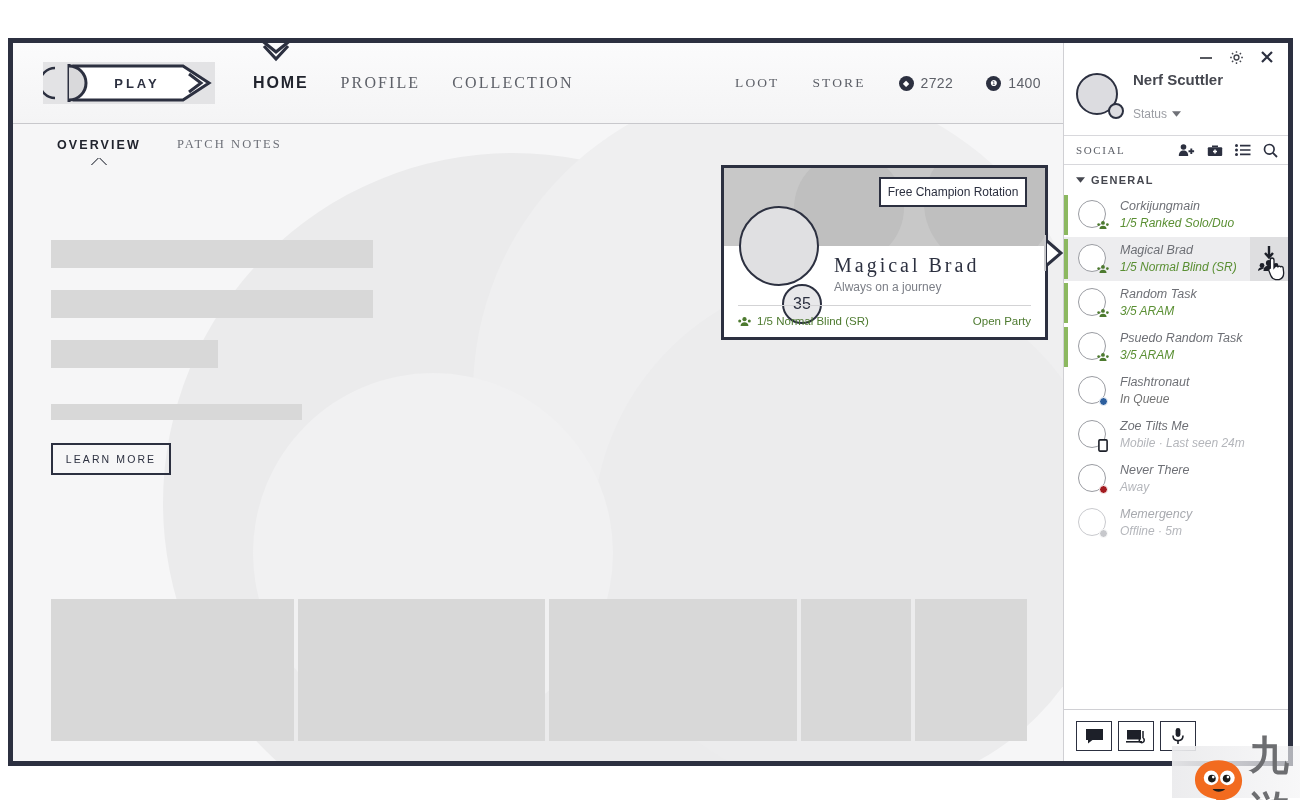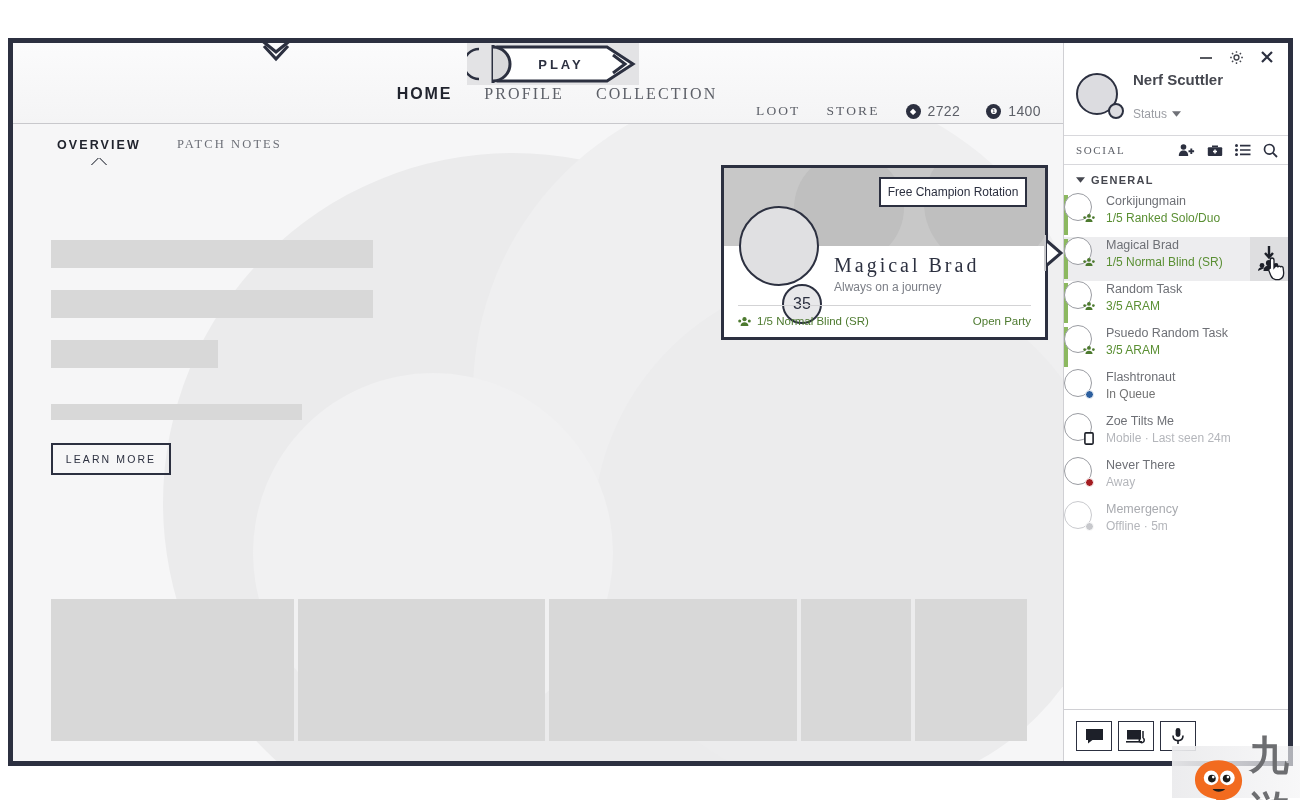--- a/index.html
+++ b/index.html
@@ -44,21 +44,20 @@
   .c4 { width: 360px; height: 360px; left: 240px; top: 330px; background: #f1f1f2; }
 
   
   .topnav {
     position: relative;
     height: 80px;
     display: flex;
     align-items: center;
     background: linear-gradient(to bottom, #fbfbfc 0%, #f4f4f5 100%);
     z-index: 5;
-    flex-direction: column;
   }
   .nav-chevron {
     position: absolute;
     left: 244px; top: -5px;
     width: 38px; height: 26px;
     z-index: 6;
   }
   .play-wrap {
     position: relative;
     margin-left: 30px;
@@ -87,21 +86,21 @@
     font-size: 16px;
     letter-spacing: 2.1px;
     color: #5d6068;
     cursor: pointer;
     font-family: "Liberation Serif", serif;
   }
   .nav-link.active { color: #21242e; font-weight: bold; font-family: "Liberation Sans", sans-serif; letter-spacing: 1.9px; }
   .nav-right {
     margin-left: auto;
     display: flex; align-items: center;
-    gap: 26px;
+    gap: 33px;
     padding-right: 22px;
   }
   .nav-right .nav-link { font-size: 13.5px; }
   .currency { display: flex; align-items: center; gap: 7px; }
   .cur-dot {
     width: 15px; height: 15px; border-radius: 50%;
     background: #2c3040;
     display: flex; align-items: center; justify-content: center;
     color: #fff; font-size: 8px;
   }
@@ -299,23 +298,25 @@
 
   .group-head {
     display: flex; align-items: center; gap: 6px;
     padding: 9px 0 7px 12px;
     font-size: 11px; letter-spacing: 1.3px; font-weight: bold; color: #45474f;
     cursor: pointer;
   }
   .friends { flex: 1; overflow: hidden; }
   .friend {
     position: relative;
-    display: flex; 
+    display: flex; align-items: center;
     height: 44px;
+    padding-left: 14px;
     cursor: pointer;
+    font-style: italic;
   }
   .friend.hovered { background: #ededef; }
   .friend .ingame-bar {
     position: absolute; left: 0; top: 2px; bottom: 2px;
     width: 4px; background: #8cb860;
   }
   .f-av-wrap { position: relative; width: 30px; height: 30px; flex: none; }
   .f-avatar {
     width: 28px; height: 28px; border-radius: 50%;
     border: 1.6px solid #9a9ca2; background: #ffffff;

